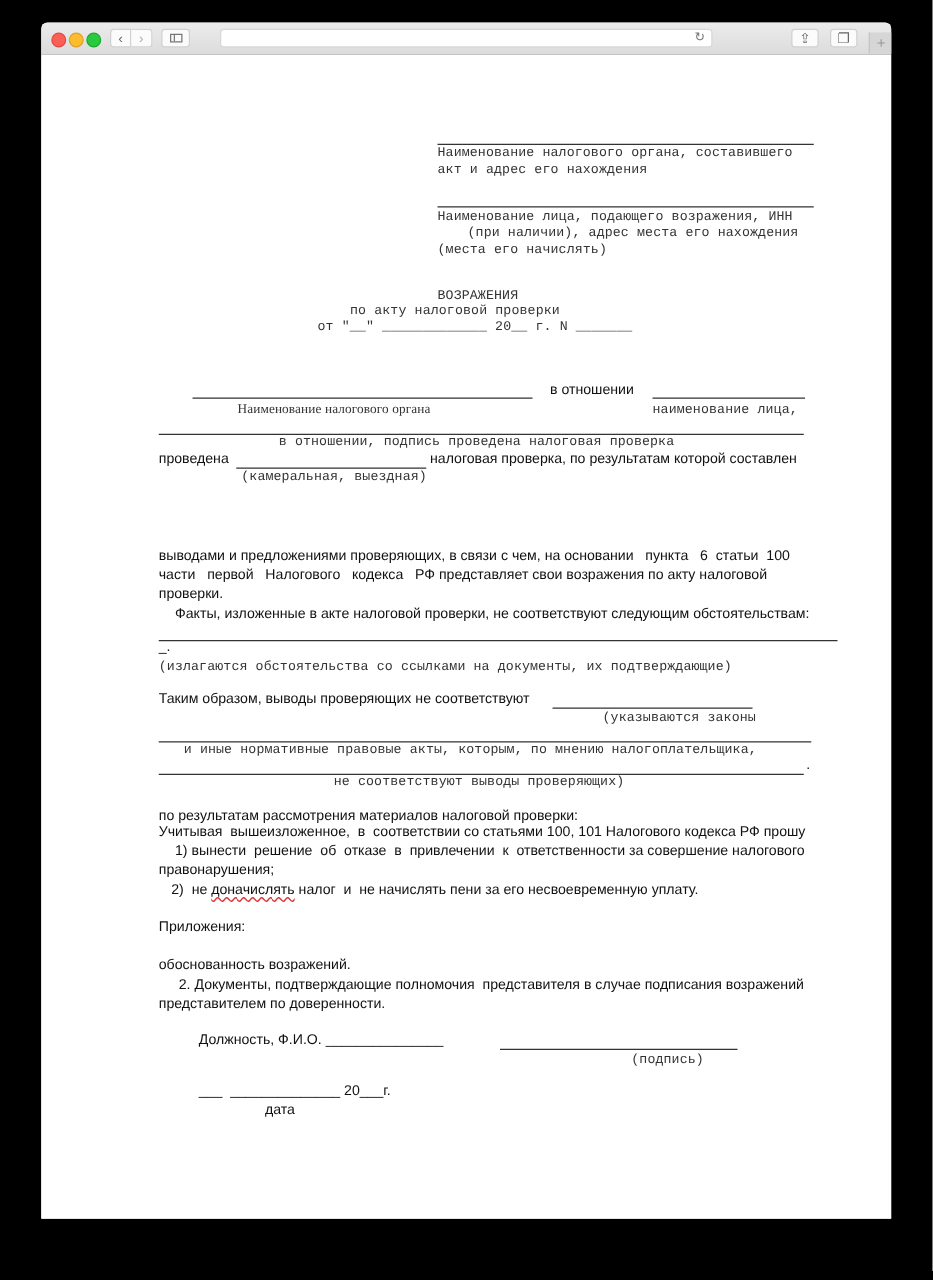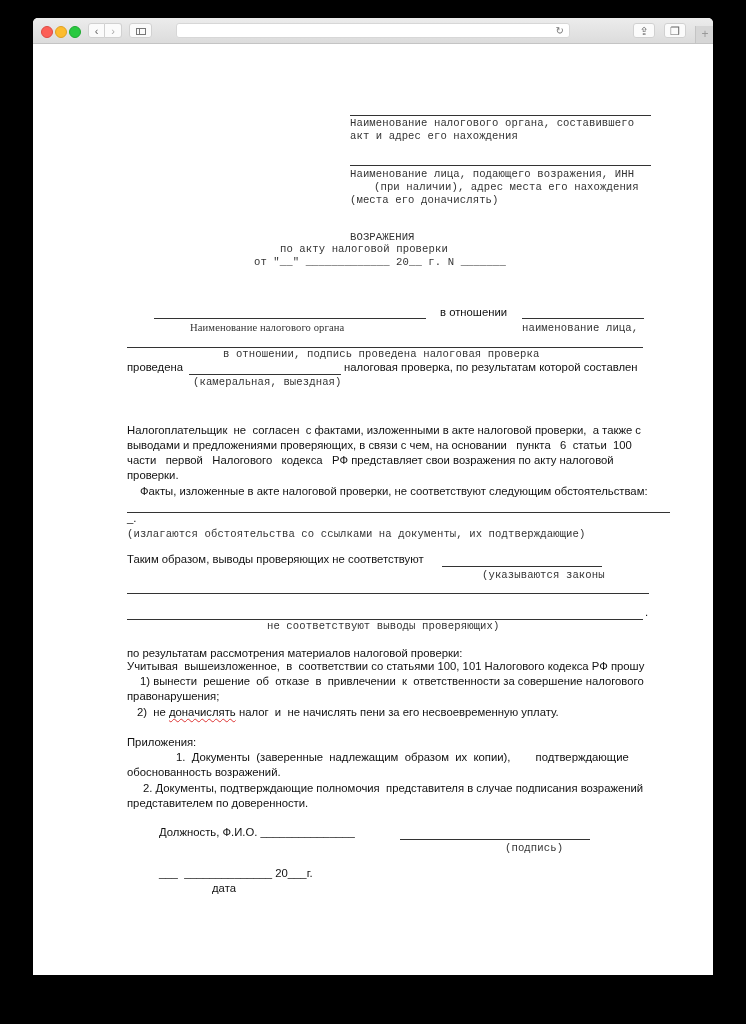--- a/index.html
+++ b/index.html
@@ -86,67 +86,66 @@
 
   <div class="page">
 
     <div class="line" style="left:317px; top:71px; width:301px;"></div>
     <div class="abs mono" style="left:317px; top:73px;">Наименование налогового органа, составившего</div>
     <div class="abs mono" style="left:317px; top:86px;">акт и адрес его нахождения</div>
 
     <div class="line" style="left:317px; top:121px; width:301px;"></div>
     <div class="abs mono" style="left:317px; top:124px;">Наименование лица, подающего возражения, ИНН</div>
     <div class="abs mono" style="left:317px; top:137px;margin-left:24px;">(при наличии), адрес места его нахождения</div>
-    <div class="abs mono" style="left:317px; top:150px;">(места его доначислять)</div>
+    <div class="abs mono" style="left:317px; top:150px;">(места его начислять)</div>
 
     <div class="abs mono" style="left:317px; top:187px;">ВОЗРАЖЕНИЯ</div>
     <div class="abs mono" style="left:247px; top:199px;">по акту налоговой проверки</div>
     <div class="abs mono" style="left:221px; top:212px;">от "__" _____________ 20__ г. N _______</div>
 
     <div class="line" style="left:121px; top:274px; width:272px;"></div>
     <div class="abs sans" style="left:407px; top:262px;">в отношении</div>
     <div class="line" style="left:489px; top:274px; width:122px;"></div>
     <div class="abs mono" style="left:157px; top:278px;font-family:Liberation Serif, serif;">Наименование налогового органа</div>
     <div class="abs mono" style="left:489px; top:278px;">наименование лица,</div>
 
     <div class="line" style="left:94px; top:303px; width:516px;"></div>
     <div class="abs mono" style="left:190px; top:304px;">в отношении, подпись проведена налоговая проверка</div>
 
     <div class="abs sans" style="left:94px; top:317px;">проведена</div>
     <div class="line" style="left:156px; top:330px; width:152px;"></div>
     <div class="abs sans" style="left:311px; top:317px;">налоговая проверка, по результатам которой составлен</div>
     <div class="abs mono" style="left:160px; top:332px;">(камеральная, выездная)</div>
 
 
-    <div class="abs sans" style="left:94px; top:380px;">Налогоплательщик  не  согласен  с фактами, изложенными в акте налоговой проверки,  а также с</div>
     <div class="abs sans" style="left:94px; top:395px;">выводами и предложениями проверяющих, в связи с чем, на основании   пункта   6  статьи  100</div>
     <div class="abs sans" style="left:94px; top:410px;">части   первой   Налогового   кодекса   РФ представляет свои возражения по акту налоговой</div>
     <div class="abs sans" style="left:94px; top:425px;">проверки.</div>
     <div class="abs sans" style="left:107px; top:441px;">Факты, изложенные в акте налоговой проверки, не соответствуют следующим обстоятельствам:</div>
     <div class="line" style="left:94px; top:468px; width:543px;"></div>
     <div class="abs sans" style="left:94px; top:468px;">_.</div>
     <div class="abs mono" style="left:94px; top:484px;">(излагаются обстоятельства со ссылками на документы, их подтверждающие)</div>
 
     <div class="abs sans" style="left:94px; top:509px;">Таким образом, выводы проверяющих не соответствуют</div>
     <div class="line" style="left:409px; top:522px; width:160px;"></div>
     <div class="abs mono" style="left:449px; top:525px;">(указываются законы</div>
     <div class="line" style="left:94px; top:549px; width:522px;"></div>
+    <div class="abs mono" style="left:114px; top:550px;">и иные нормативные правовые акты, которым, по мнению налогоплательщика,</div>
     <div class="line" style="left:94px; top:575px; width:516px;"></div>
     <div class="abs sans" style="left:612px; top:562px;">.</div>
     <div class="abs mono" style="left:234px; top:576px;">не соответствуют выводы проверяющих)</div>
 
     <div class="abs sans" style="left:94px; top:588px;margin-top:28px;">Учитывая  вышеизложенное,  в  соответствии со статьями 100, 101 Налогового кодекса РФ прошу</div>
     <div class="abs sans" style="left:94px; top:603px;">по результатам рассмотрения материалов налоговой проверки:</div>
 
     <div class="abs sans" style="left:107px; top:631px;">1) вынести  решение  об  отказе  в  привлечении  к  ответственности за совершение налогового</div>
     <div class="abs sans" style="left:94px; top:646px;">правонарушения;</div>
     <div class="abs sans" style="left:104px; top:662px;"><span>2)  не </span><span class="spell">доначислять</span><span> налог  и  не начислять пени за его несвоевременную уплату.</span></div>
 
     <div class="abs sans" style="left:94px; top:692px;">Приложения:</div>
-    <div class="abs sans" style="left:143px; top:707px;">1.  Документы  (заверенные  надлежащим  образом  их  копии),        подтверждающие</div>
     <div class="abs sans" style="left:94px; top:722px;">обоснованность возражений.</div>
     <div class="abs sans" style="left:110px; top:738px;">2. Документы, подтверждающие полномочия  представителя в случае подписания возражений</div>
     <div class="abs sans" style="left:94px; top:753px;">представителем по доверенности.</div>
 
     <div class="abs sans" style="left:126px; top:782px;">Должность, Ф.И.О. _______________</div>
     <div class="line" style="left:367px; top:795px; width:190px;"></div>
     <div class="abs mono" style="left:472px; top:798px;">(подпись)</div>
     <div class="abs sans" style="left:126px; top:823px;">___  ______________ 20___г.</div>
     <div class="abs sans" style="left:179px; top:838px;">дата</div>
   </div>

